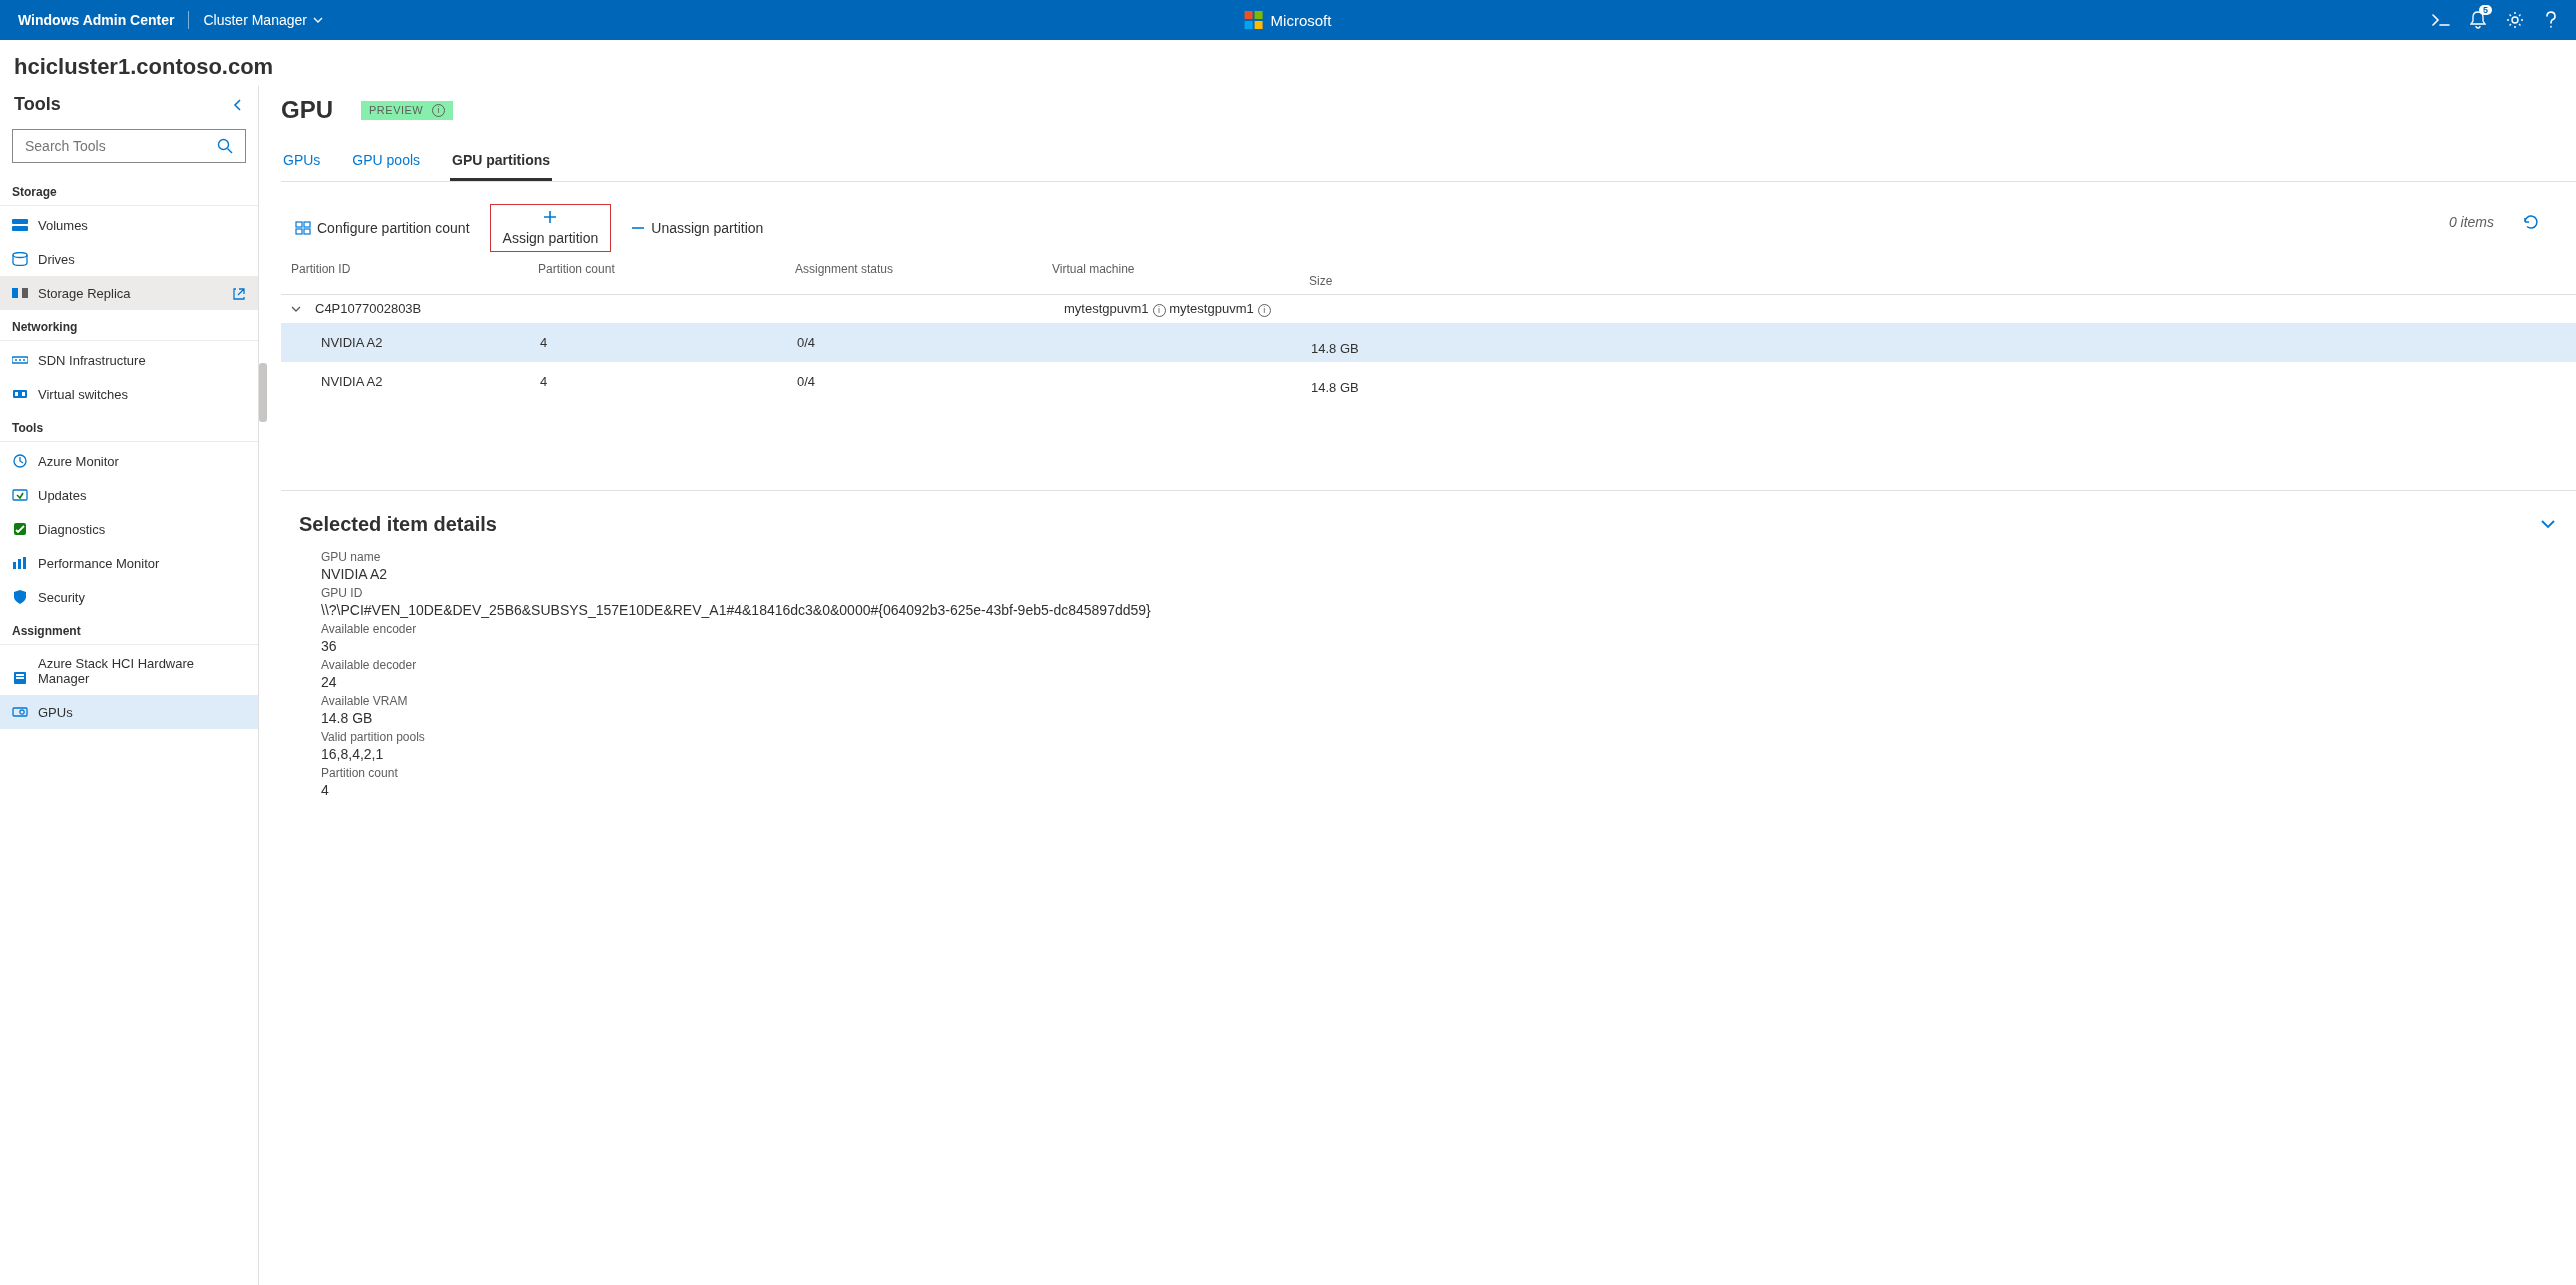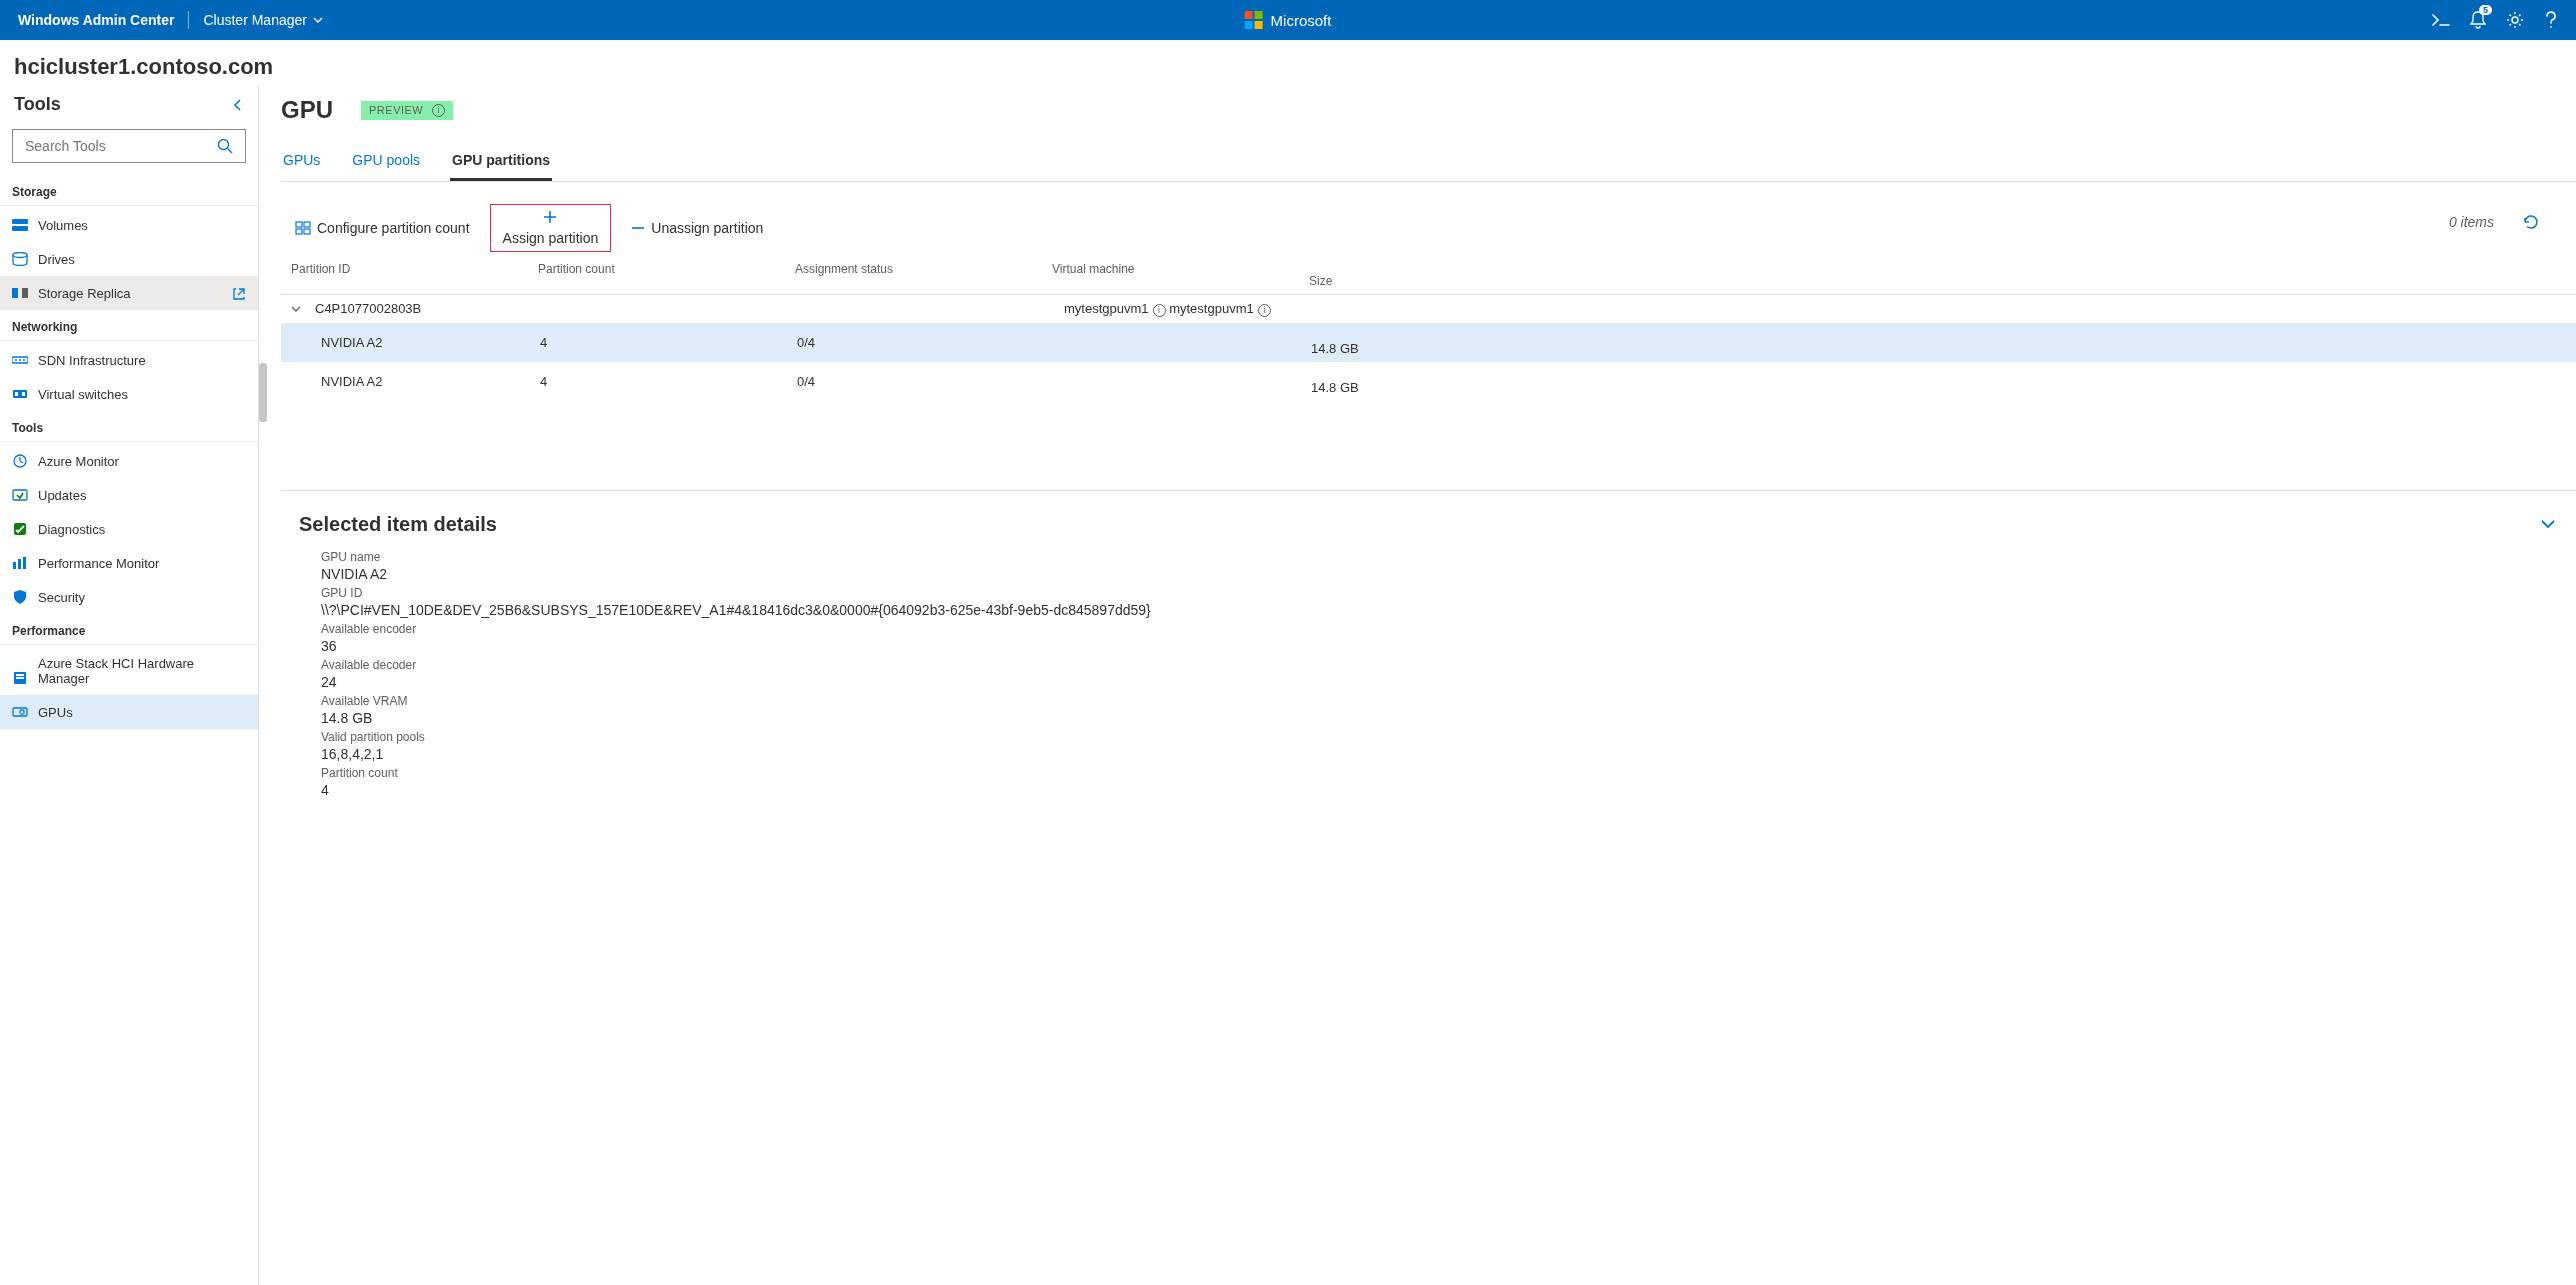--- a/index.html
+++ b/index.html
@@ -248,21 +248,21 @@
     </div>
     <div class="nav-item">
       <span class="nav-icon">
           <svg width="14" height="16" viewBox="0 0 14 16">
             <path d="M7 1 L13 3 V8 C13 12 7 15 7 15 C7 15 1 12 1 8 V3 Z" fill="#0078d4"></path>
           </svg>
         </span>
       <span>Security</span>
     </div>
 
-    <div class="section-hdr">Performance</div>
+    <div class="section-hdr">Assignment</div>
     <div class="nav-item">
       <span class="nav-icon">
           <svg width="14" height="14" viewBox="0 0 14 14">
             <rect x="1" y="1" width="12" height="12" rx="1" fill="#0078d4"></rect>
             <rect x="3" y="3" width="8" height="2" fill="#fff"></rect>
             <rect x="3" y="6" width="8" height="2" fill="#fff"></rect>
           </svg>
         </span>
       <span>Azure Stack HCI Hardware Manager</span>
     </div>

